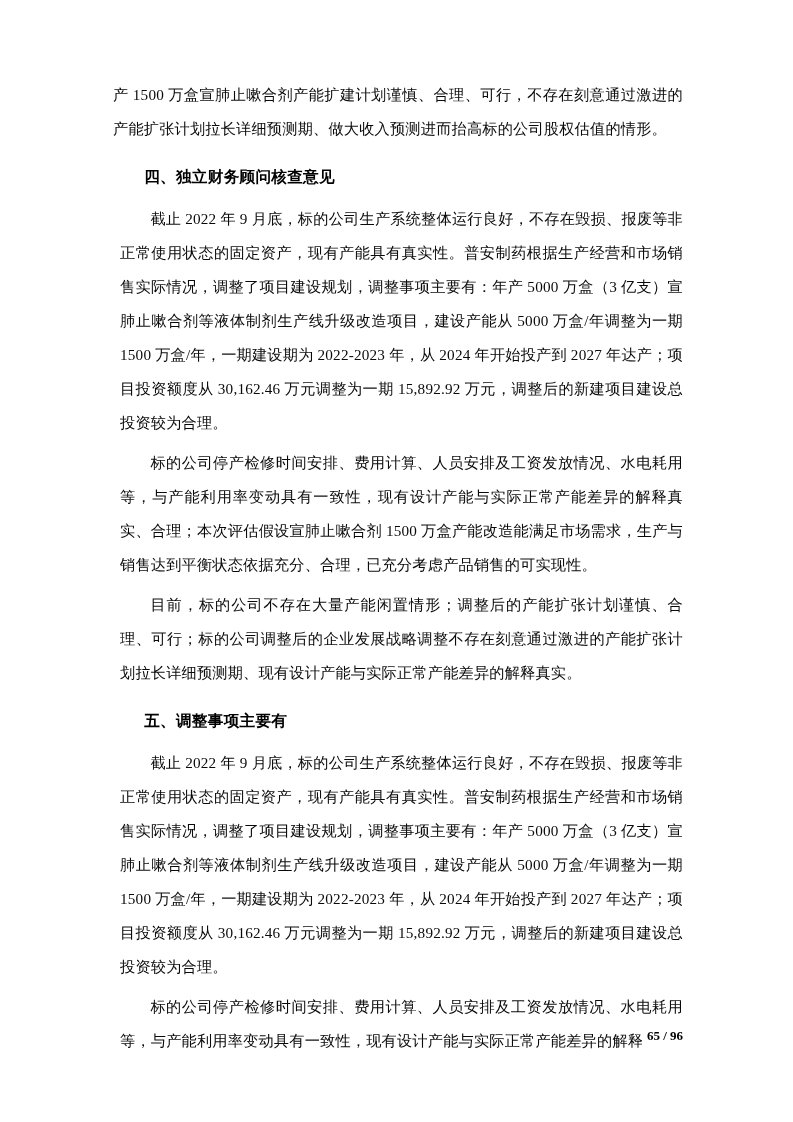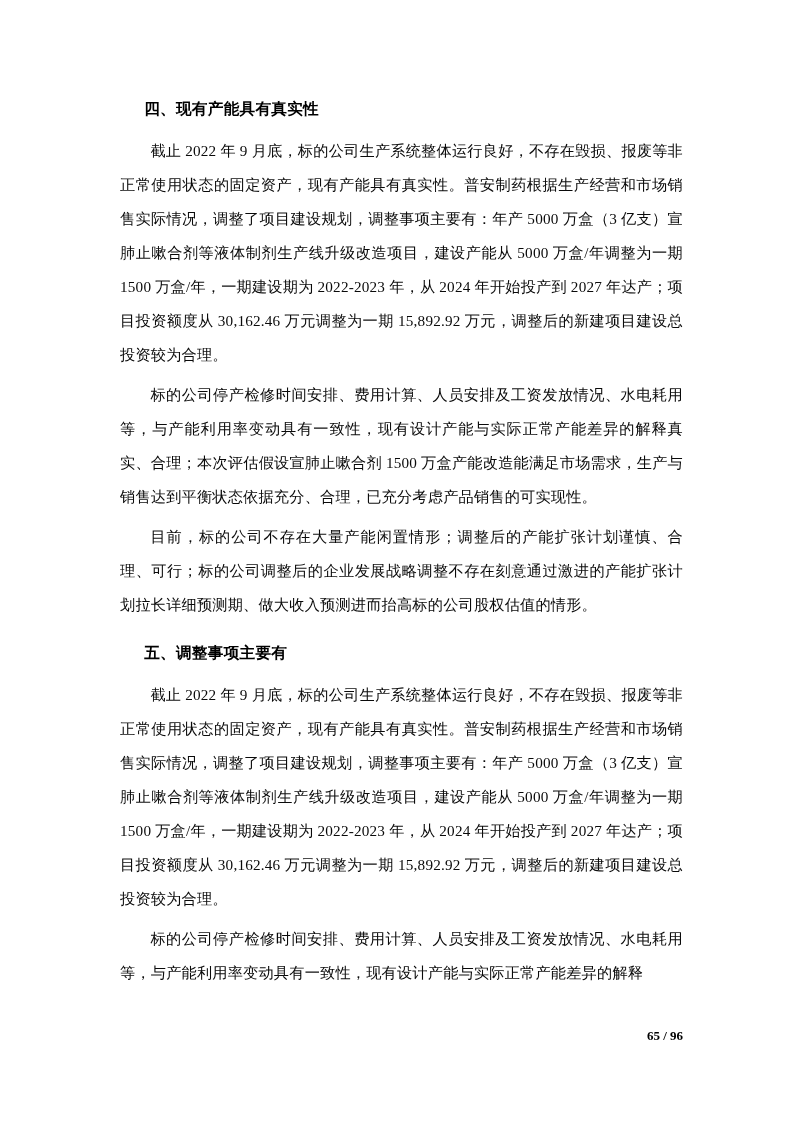--- a/index.html
+++ b/index.html
@@ -70,30 +70,31 @@
     color: #000000;
     font-family: "Liberation Serif", "DejaVu Serif", serif;
   }
 </style>
 </head>
 <body>
 
 <div class="page">
   <div class="content">
 
+    <p class="para">产 1500 万盒宣肺止嗽合剂产能扩建计划谨慎、合理、可行，不存在刻意通过激进的产能扩张计划拉长详细预测期、做大收入预测进而抬高标的公司股权估值的情形。</p>
 
     <div class="heading-wrap">
-      <h2 class="heading">四、现有产能具有真实性</h2>
+      <h2 class="heading">四、独立财务顾问核查意见</h2>
     </div>
 
     <p class="para indent">截止 2022 年 9 月底，标的公司生产系统整体运行良好，不存在毁损、报废等非正常使用状态的固定资产，现有产能具有真实性。普安制药根据生产经营和市场销售实际情况，调整了项目建设规划，调整事项主要有：年产 5000 万盒（3 亿支）宣肺止嗽合剂等液体制剂生产线升级改造项目，建设产能从 5000 万盒/年调整为一期 1500 万盒/年，一期建设期为 2022-2023 年，从 2024 年开始投产到 2027 年达产；项目投资额度从 30,162.46 万元调整为一期 15,892.92 万元，调整后的新建项目建设总投资较为合理。</p>
     <div class="section-gap"></div>
     <p class="para indent">标的公司停产检修时间安排、费用计算、人员安排及工资发放情况、水电耗用等，与产能利用率变动具有一致性，现有设计产能与实际正常产能差异的解释真实、合理；本次评估假设宣肺止嗽合剂 1500 万盒产能改造能满足市场需求，生产与销售达到平衡状态依据充分、合理，已充分考虑产品销售的可实现性。</p>
     <div class="section-gap"></div>
-    <p class="para indent">目前，标的公司不存在大量产能闲置情形；调整后的产能扩张计划谨慎、合理、可行；标的公司调整后的企业发展战略调整不存在刻意通过激进的产能扩张计划拉长详细预测期、做大收入预测进而抬高标的公司股权估值的情形。</p>
+    <p class="para indent">目前，标的公司不存在大量产能闲置情形；调整后的产能扩张计划谨慎、合理、可行；标的公司调整后的企业发展战略调整不存在刻意通过激进的产能扩张计划拉长详细预测期、现有设计产能与实际正常产能差异的解释真实。</p>
 
     <div class="heading-wrap">
       <h2 class="heading">五、调整事项主要有</h2>
     </div>
 
     <p class="para indent">截止 2022 年 9 月底，标的公司生产系统整体运行良好，不存在毁损、报废等非正常使用状态的固定资产，现有产能具有真实性。普安制药根据生产经营和市场销售实际情况，调整了项目建设规划，调整事项主要有：年产 5000 万盒（3 亿支）宣肺止嗽合剂等液体制剂生产线升级改造项目，建设产能从 5000 万盒/年调整为一期 1500 万盒/年，一期建设期为 2022-2023 年，从 2024 年开始投产到 2027 年达产；项目投资额度从 30,162.46 万元调整为一期 15,892.92 万元，调整后的新建项目建设总投资较为合理。</p>
     <div class="section-gap"></div>
     <p class="para indent">标的公司停产检修时间安排、费用计算、人员安排及工资发放情况、水电耗用等，与产能利用率变动具有一致性，现有设计产能与实际正常产能差异的解释</p>
 
   </div>

